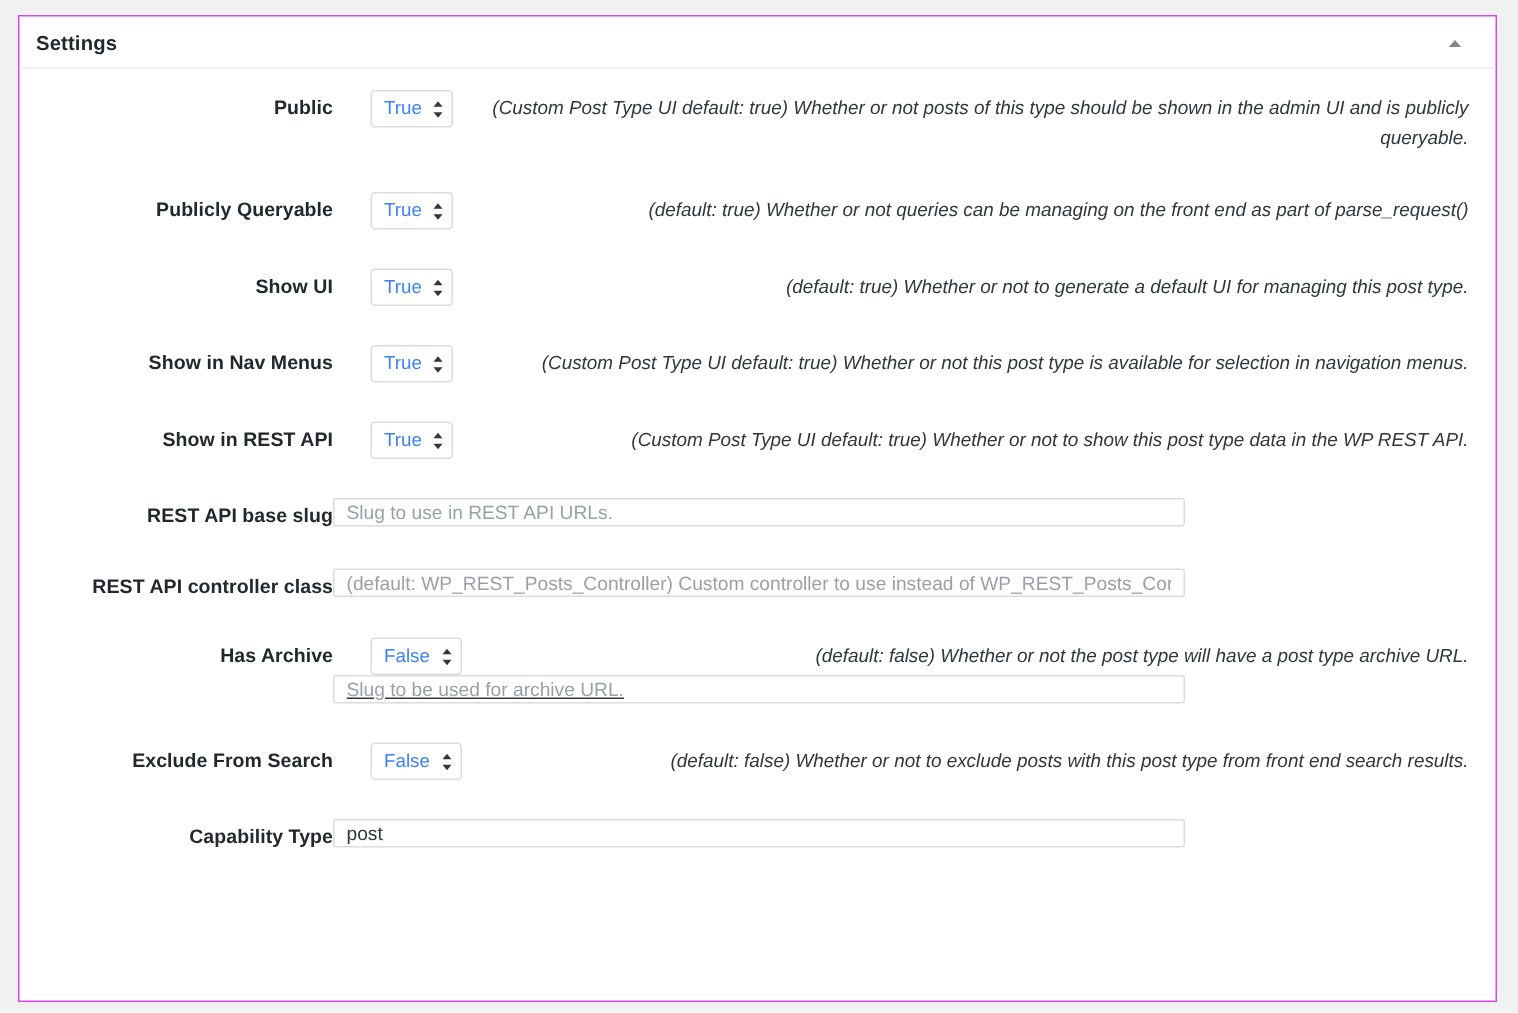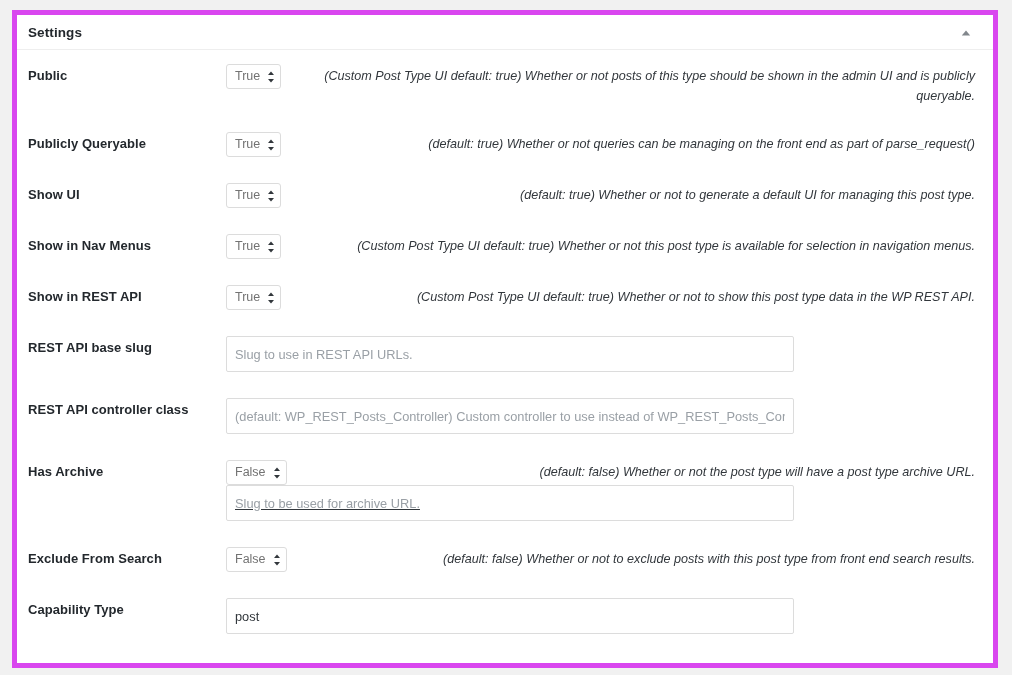--- a/index.html
+++ b/index.html
@@ -17,21 +17,21 @@
     overflow: hidden;
   }
 
   .panel {
     position: absolute;
     left: 12px;
     top: 10px;
     width: 986px;
     min-height: 658px;
     background: #ffffff;
-    border: 5px solid #d946ef;
+    border: 1px solid #d946ef;
     box-sizing: border-box;
   }
 
   
   .panel-header {
     position: relative;
     height: 35px;
     border-bottom: 1px solid #eeeeee;
     box-sizing: border-box;
   }
@@ -73,20 +73,21 @@
     flex: 0 0 198px;
     padding-top: 3px;
     box-sizing: border-box;
   }
   .field-label {
     font-size: 13px;
     font-weight: bold;
     color: #23282d;
     line-height: 1.35;
     letter-spacing: .05px;
+    text-align: right;
   }
   .field-sublabel {
     margin-top: 9px;
     font-size: 11.5px;
     font-weight: normal;
     color: #4a4f54;
     line-height: 1.45;
     max-width: 178px;
   }
 
@@ -107,24 +108,25 @@
     position: relative;
     display: inline-flex;
     align-items: center;
     height: 25px;
     padding: 0 20px 0 8px;
     background: #fff;
     border: 1px solid #dcdcdc;
     border-radius: 3px;
     box-sizing: border-box;
     font-size: 12.5px;
-    color: #737373;
+    color: #3b82f6;
     cursor: pointer;
     white-space: nowrap;
     flex: 0 0 auto;
+    margin-left: 25px;
   }
   .sel .sel-value { line-height: 1; }
   .sel .sel-arrows {
     position: absolute;
     right: 5px;
     top: 50%;
     transform: translateY(-50%);
     width: 8px;
     height: 13px;
   }
@@ -148,21 +150,21 @@
     line-height: 1.55;
     color: #32373c;
     margin-top: 3px;
     max-width: 742px;
   }
 
   
   .txt {
     display: block;
     width: 568px;
-    height: 36px;
+    height: 19px;
     padding: 2px 8px;
     background: #fff;
     border: 1px solid #dcdcdc;
     border-radius: 2px;
     box-sizing: border-box;
     font-family: "Liberation Sans", sans-serif;
     font-size: 12.8px;
     color: #32373c;
     outline: none;
     overflow: hidden;

